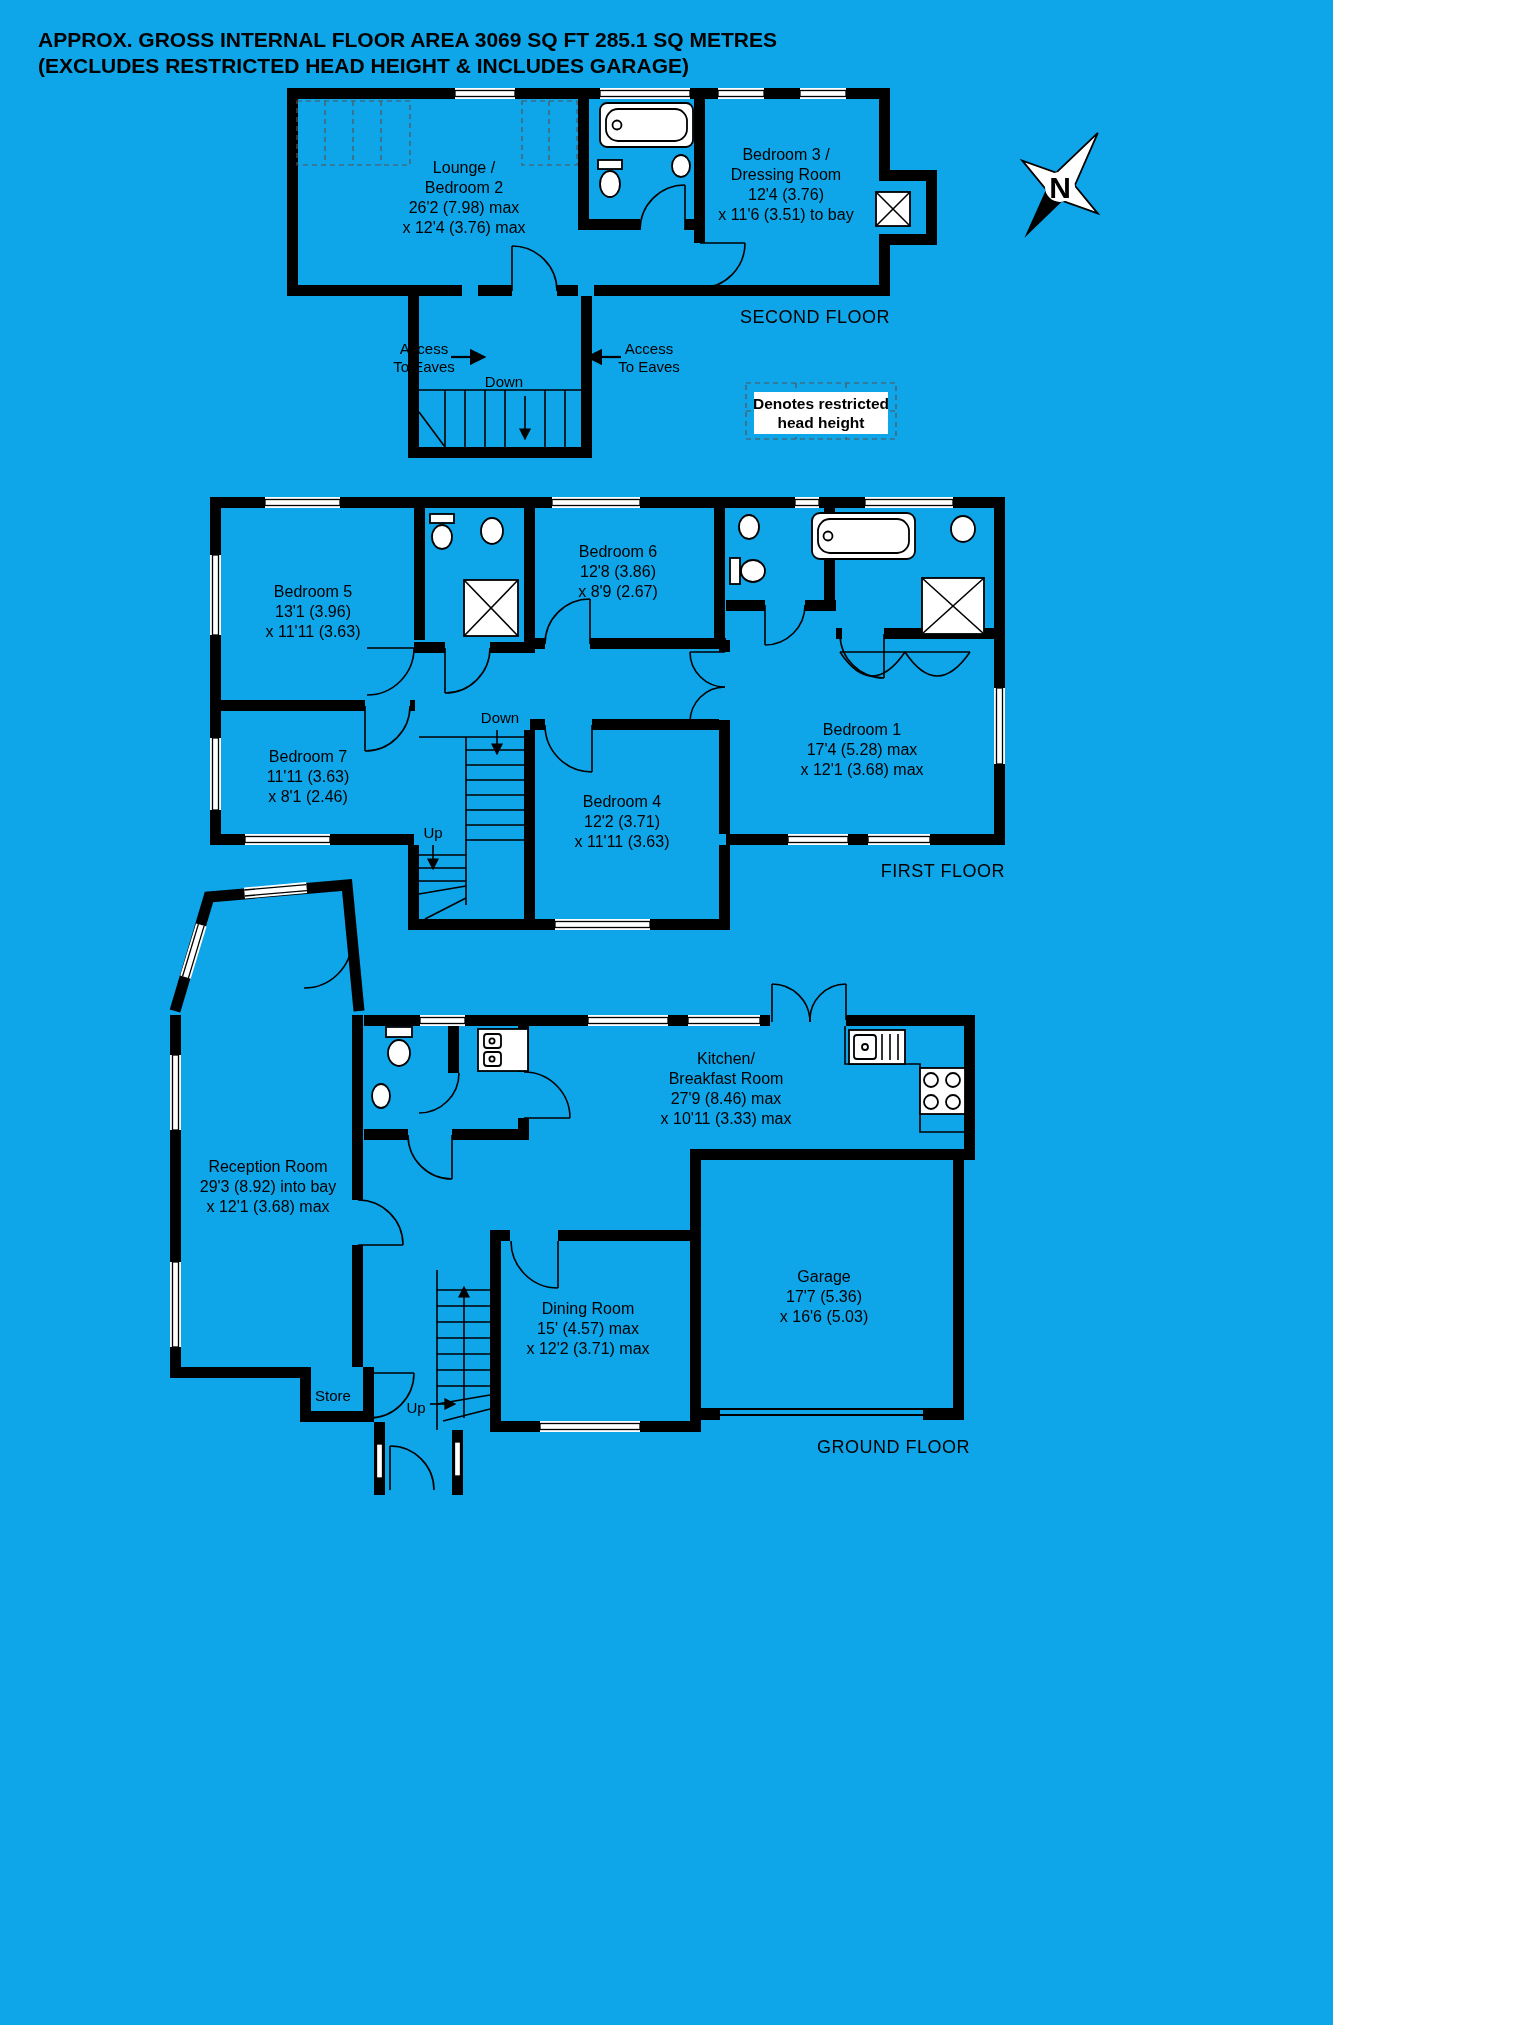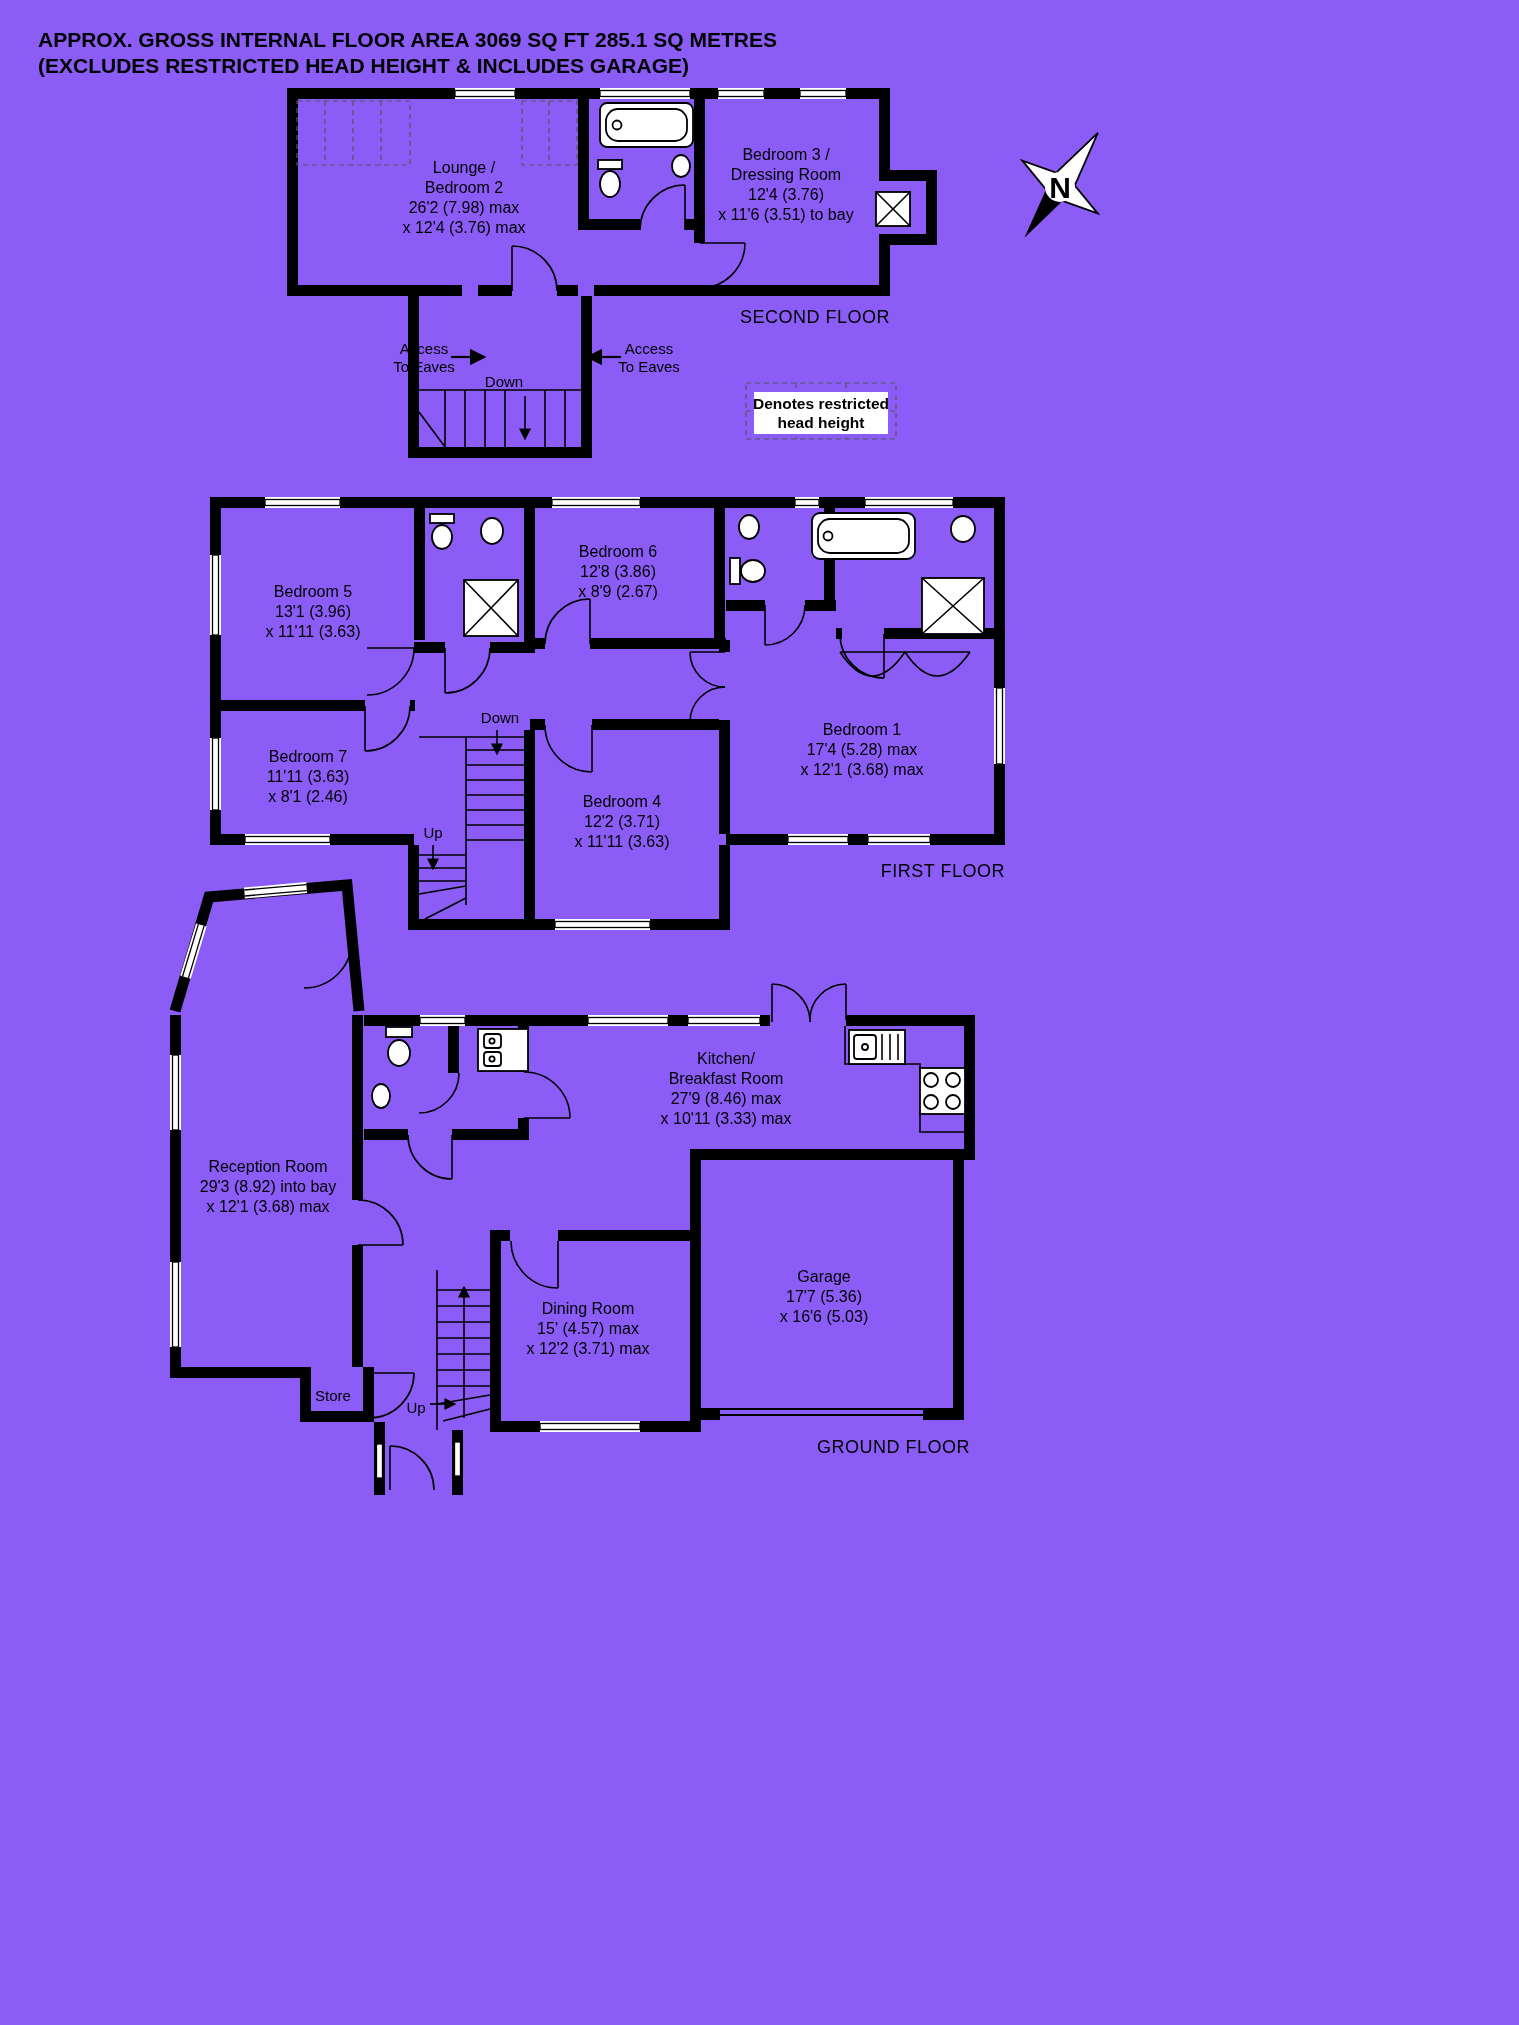--- a/index.html
+++ b/index.html
@@ -1,16 +1,16 @@
 <!DOCTYPE html>
 <html><head>
 <meta charset="utf-8">
 <style>
   html,body{margin:0;padding:0;background:#fff}
-  .page{position:relative;width:1519px;height:2025px;background:#8b5cf6}
+  .page{position:relative;width:1333px;height:2025px;background:#0ea5e9}
   svg{display:block}
   .w{fill:#000}
   .wln{stroke:#000;stroke-width:11;fill:none}
   .t{stroke:#000;stroke-width:1.6;fill:none}
   .t2{stroke:#000;stroke-width:2.2;fill:none}
   .fx{stroke:#000;stroke-width:1.8;fill:#fff}
   .wf{fill:#fff}
   .ws{fill:#fff;stroke:#000;stroke-width:1.3}
   .wwhite{stroke:#fff;stroke-width:11;fill:none}
   .wthin{stroke:#000;stroke-width:1.3;fill:none}

